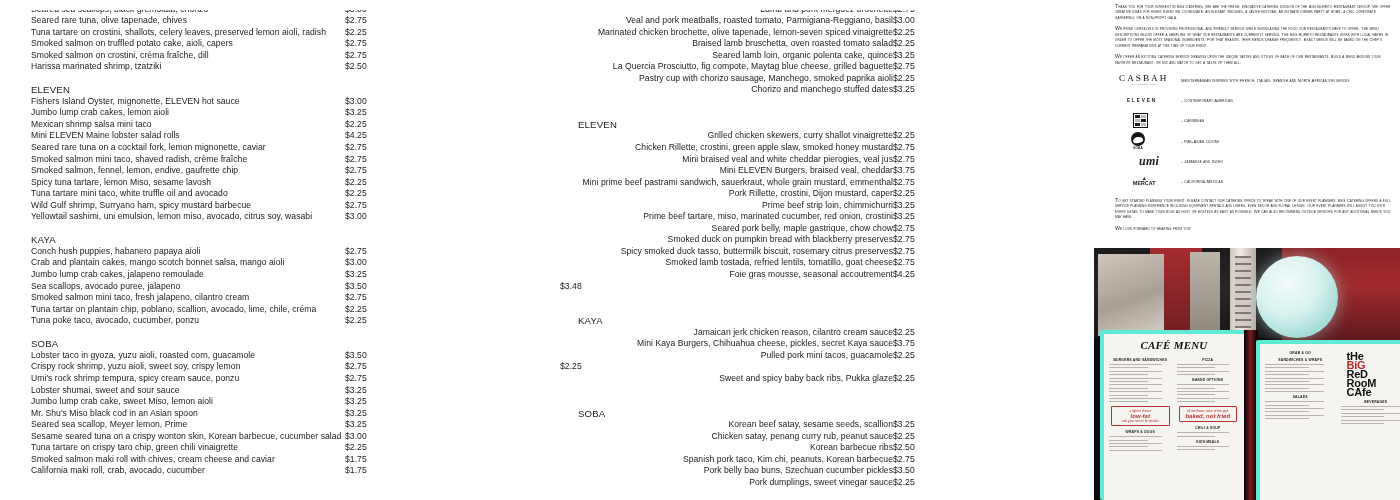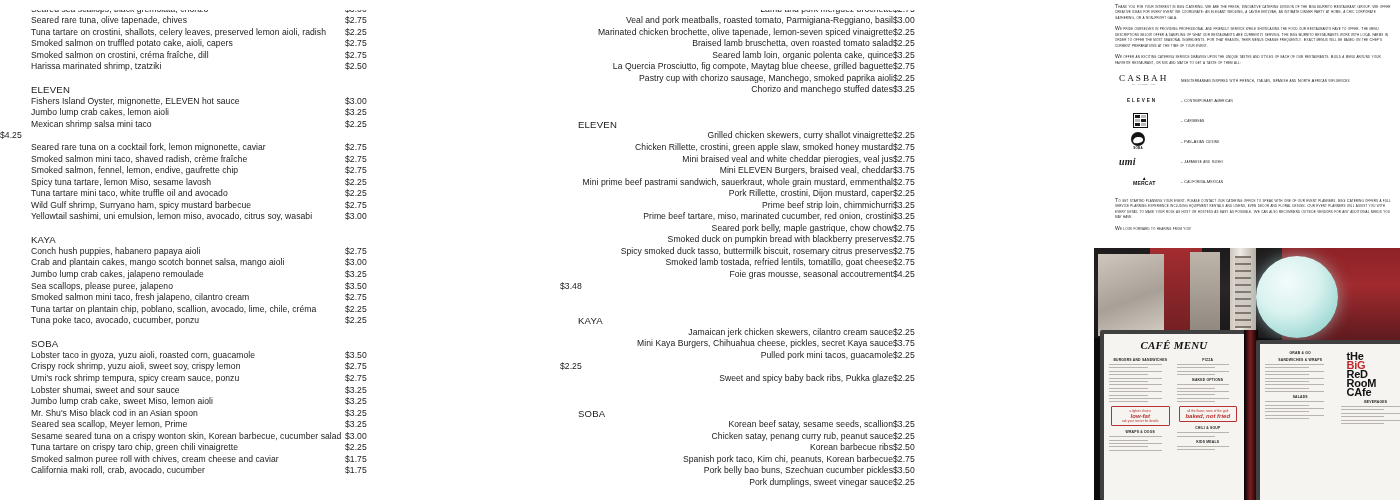--- a/index.html
+++ b/index.html
@@ -171,23 +171,23 @@
   }
   .logo-soba .wordmark {
     display: block;
     font-size: 3px;
     font-weight: 700;
     letter-spacing: .08em;
     margin-top: 1px;
     color: #111;
   }
   .logo-umi {
-    margin-left: 0;
+    margin-left: 20px;
     font-family: "Liberation Serif", serif;
-    font-size: 10px;
+    font-size: 12px;
     font-weight: 700;
     letter-spacing: .02em;
     color: #1b1b1b;
     font-style: italic;
   }
   .logo-mercat {
     margin-left: 14px;
     text-align: center;
     line-height: 1;
   }
@@ -250,21 +250,21 @@
     opacity: .85;
   }
   .ph-globe {
     position: absolute; left: 162px; top: 8px; width: 82px; height: 82px;
     border-radius: 50%;
     background: radial-gradient(circle at 38% 32%, #f3fbfb 0%, #d9f2ef 42%, #9fd9d4 78%, #7ec2bd 100%);
     box-shadow: 0 0 16px rgba(180,230,228,.55);
   }
   .ph-menu-l, .ph-menu-r {
     position: absolute;
-    background: #404040;
+    background: #5eead4;
     border-radius: 2px;
   }
   .ph-menu-l { left: 6px; top: 82px; width: 148px; height: 170px; }
   .ph-menu-r { left: 162px; top: 92px; width: 140px; height: 172px; padding-left: 24px; }
   .ph-page {
     position: absolute; left: 4px; top: 4px; right: 4px; bottom: 0;
     background: #f6f4f0;
   }
   .ph-title {
     font-family: "Liberation Serif", serif;
@@ -355,20 +355,21 @@
         </div>
         <div class="menu-row">
           <span class="item">Jumbo lump crab cakes, lemon aioli</span>
           <span class="price">$3.25</span>
         </div>
         <div class="menu-row">
           <span class="item">Mexican shrimp salsa mini taco</span>
           <span class="price">$2.25</span>
         </div>
         <div class="menu-row">
+          <span class="item">Mini ELEVEN Maine lobster salad rolls</span>
           <span class="price">$4.25</span>
         </div>
         <div class="menu-row">
           <span class="item">Seared rare tuna on a cocktail fork, lemon mignonette, caviar</span>
           <span class="price">$2.75</span>
         </div>
         <div class="menu-row">
           <span class="item">Smoked salmon mini taco, shaved radish, crème fraîche</span>
           <span class="price">$2.75</span>
         </div>
@@ -400,21 +401,21 @@
         </div>
         <div class="menu-row">
           <span class="item">Crab and plantain cakes, mango scotch bonnet salsa, mango aioli</span>
           <span class="price">$3.00</span>
         </div>
         <div class="menu-row">
           <span class="item">Jumbo lump crab cakes, jalapeno remoulade</span>
           <span class="price">$3.25</span>
         </div>
         <div class="menu-row">
-          <span class="item">Sea scallops, please puree, jalapeno</span>
+          <span class="item">Sea scallops, avocado puree, jalapeno</span>
           <span class="price">$3.50</span>
         </div>
         <div class="menu-row">
           <span class="item">Smoked salmon mini taco, fresh jalapeno, cilantro cream</span>
           <span class="price">$2.75</span>
         </div>
         <div class="menu-row">
           <span class="item">Tuna tartar on plantain chip, poblano, scallion, avocado, lime, chile, créma</span>
           <span class="price">$2.25</span>
         </div>
@@ -454,21 +455,21 @@
         </div>
         <div class="menu-row">
           <span class="item">Sesame seared tuna on a crispy wonton skin, Korean barbecue, cucumber salad</span>
           <span class="price">$3.00</span>
         </div>
         <div class="menu-row">
           <span class="item">Tuna tartare on crispy taro chip, green chili vinaigrette</span>
           <span class="price">$2.25</span>
         </div>
         <div class="menu-row">
-          <span class="item">Smoked salmon puree roll with chives, cream cheese and caviar</span>
+          <span class="item">Smoked salmon maki roll with chives, cream cheese and caviar</span>
           <span class="price">$1.75</span>
         </div>
         <div class="menu-row">
           <span class="item">California maki roll, crab, avocado, cucumber</span>
           <span class="price">$1.75</span>
         </div>
       </div>
   </div>
 
   <div class="menu-col col-b">
@@ -562,21 +563,21 @@
           <span class="item">Foie gras mousse, seasonal accoutrement</span>
           <span class="price">$4.25</span>
         </div>
         <div class="menu-row">
           <span class="price">$3.48</span>
         </div>
         <div class="spacer"></div>
         <div class="spacer"></div>
         <div class="section-head">KAYA</div>
         <div class="menu-row">
-          <span class="item">Jamaican jerk chicken skewers, cilantro cream sauce</span>
+          <span class="item">Jamaican jerk chicken reason, cilantro cream sauce</span>
           <span class="price">$2.25</span>
         </div>
         <div class="menu-row">
           <span class="item">Mini Kaya Burgers, Chihuahua cheese, pickles, secret Kaya sauce</span>
           <span class="price">$3.75</span>
         </div>
         <div class="menu-row">
           <span class="item">Pulled pork mini tacos, guacamole</span>
           <span class="price">$2.25</span>
         </div>

